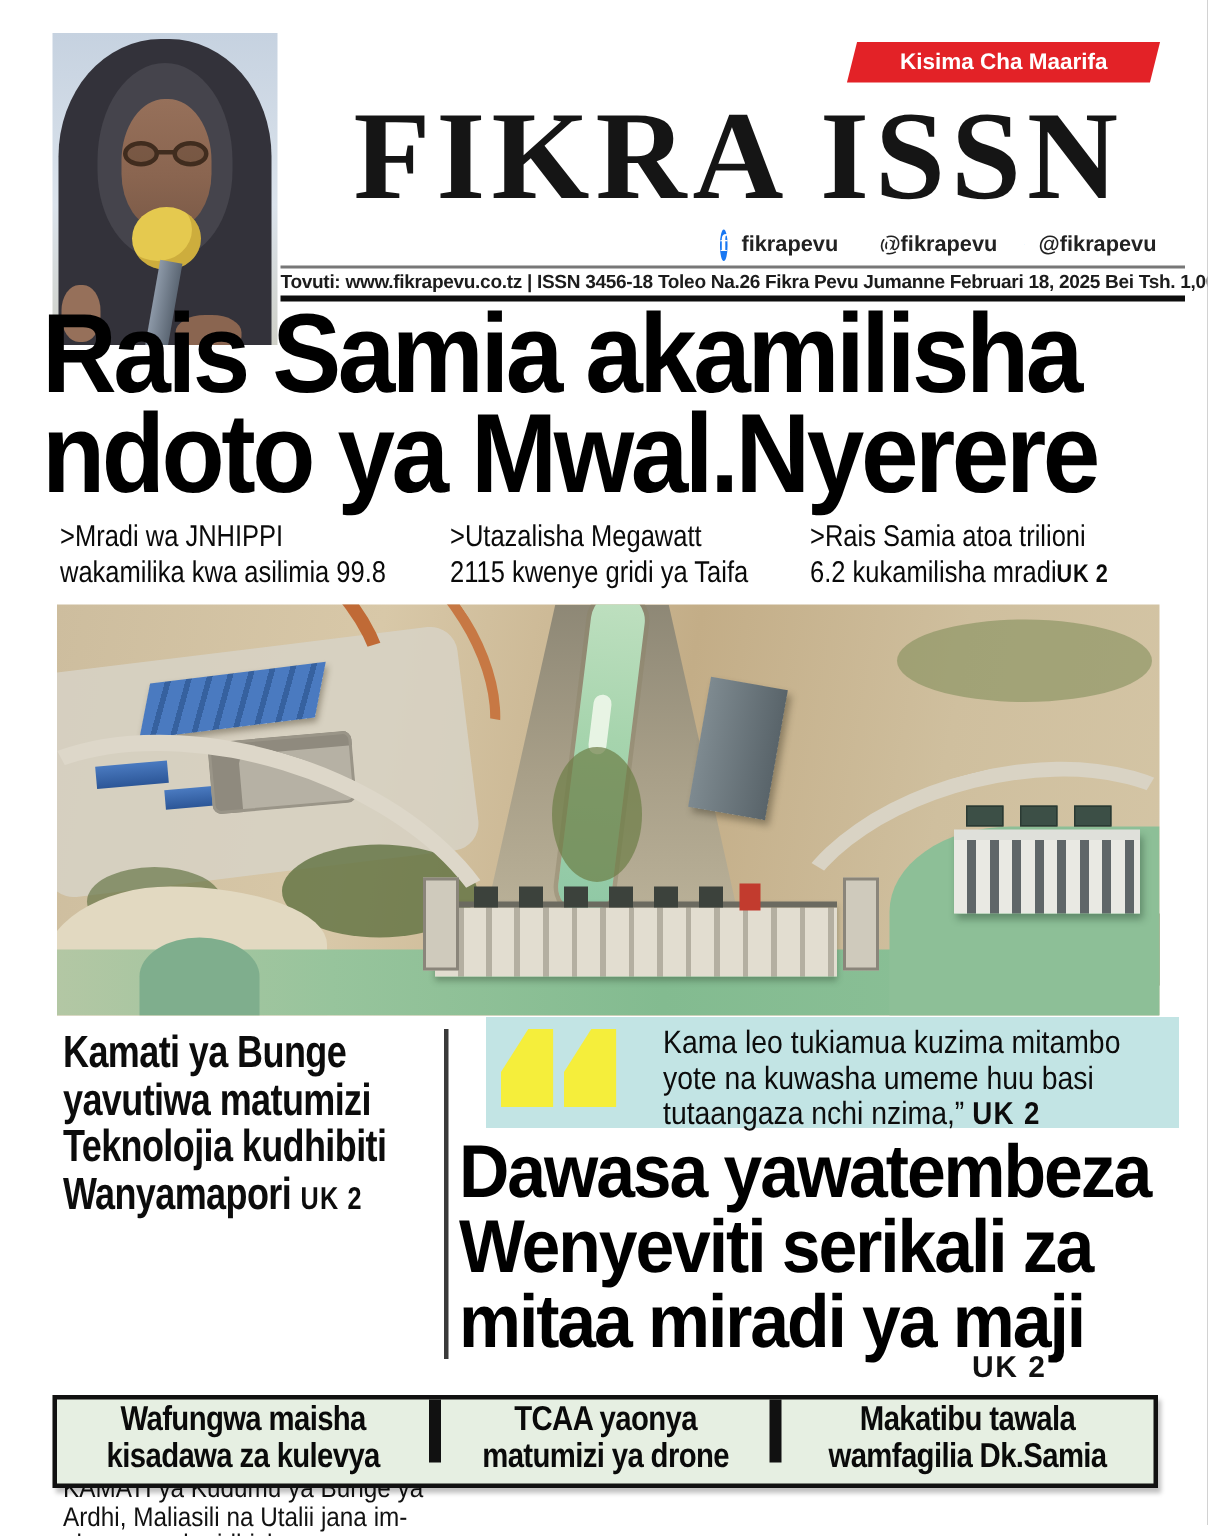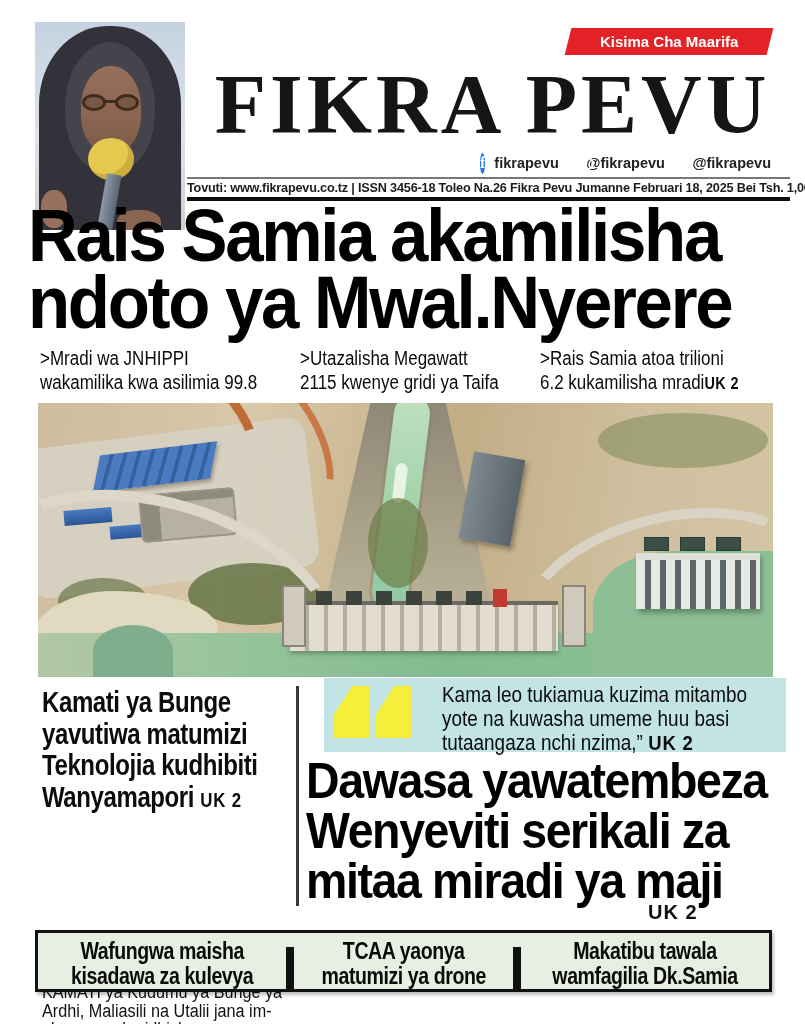--- a/index.html
+++ b/index.html
@@ -138,21 +138,21 @@
   .quote-text { position:absolute; left:118px; top:6px; width:385px; font-size:21.5px;
     line-height:23.5px; color:#0c0c0c; transform:scaleX(0.88); transform-origin:0 0; }
   .quote-text .ref { font-weight:bold; font-size:21px; letter-spacing:1px; }
 
   .dawasa-head { left:306px; top:756px; font-weight:bold; font-size:50px; line-height:50px;
     letter-spacing:-1.5px; color:#000; transform:scaleX(0.93); }
   .dawasa-head div { white-space:nowrap; }
   .dawasa-ref { left:648px; top:901px; font-weight:bold; font-size:20px; letter-spacing:1px; }
 
   .strip { left:35px; top:930px; width:737px; height:62px; background:#e6efe2;
-    border:3px solid #111; display:flex; align-items:flex-end; box-shadow:2px 3px 3px rgba(0,0,0,.25); }
+    border:3px solid #111; display:flex; align-items:flex-start; box-shadow:2px 3px 3px rgba(0,0,0,.25); }
   .strip-item { flex:1; display:flex; justify-content:center; }
   .strip-item.mid { flex:0.88; }
   .strip-text { font-weight:bold; font-size:23px; line-height:25px; text-align:center;
     transform:scaleX(0.85); transform-origin:50% 50%; white-space:nowrap; color:#0a0a0a; letter-spacing:-0.5px; }
   .strip-sep { width:8px; height:42px; background:#111; flex:none; }
 </style>
 </head>
 <body>
 
 <div class="page">
@@ -167,21 +167,21 @@
     <div class="mic-foam"></div>
     <div class="mic-rod"></div>
     <div class="hand"></div>
     <div class="hand2"></div>
   </div>
 
   <div class="abs red-badge">
     <span>Kisima Cha Maarifa</span>
   </div>
 
-  <div class="abs masthead-title">FIKRA PEVU</div>
+  <div class="abs masthead-title">FIKRA ISSN</div>
 
   <div class="abs social-row">
     <span class="fb-icon">f</span>
     <span class="social-handle">fikrapevu</span>
     <span class="ig-icon"></span>
     <span class="social-handle">@fikrapevu</span>
     <svg class="tw-icon" viewBox="0 0 24 24">
       <path fill="currentColor" d="M23.954 4.569c-.885.389-1.83.654-2.825.775 1.014-.611 1.794-1.574 2.163-2.723-.951.555-2.005.959-3.127 1.184-.896-.959-2.173-1.559-3.591-1.559-2.717 0-4.92 2.203-4.92 4.917 0 .39.045.765.127 1.124C7.691 8.094 4.066 6.13 1.64 3.161c-.427.722-.666 1.561-.666 2.475 0 1.71.87 3.213 2.188 4.096-.807-.026-1.566-.248-2.228-.616v.061c0 2.385 1.693 4.374 3.946 4.827-.413.111-.849.171-1.296.171-.314 0-.615-.03-.916-.086.631 1.953 2.445 3.377 4.604 3.417-1.68 1.319-3.809 2.105-6.102 2.105-.39 0-.779-.023-1.17-.067 2.189 1.394 4.768 2.209 7.557 2.209 9.054 0 13.999-7.496 13.999-13.986 0-.209 0-.42-.015-.63.961-.689 1.8-1.56 2.46-2.548z"></path>
     </svg>
     <span class="social-handle">@fikrapevu</span>

